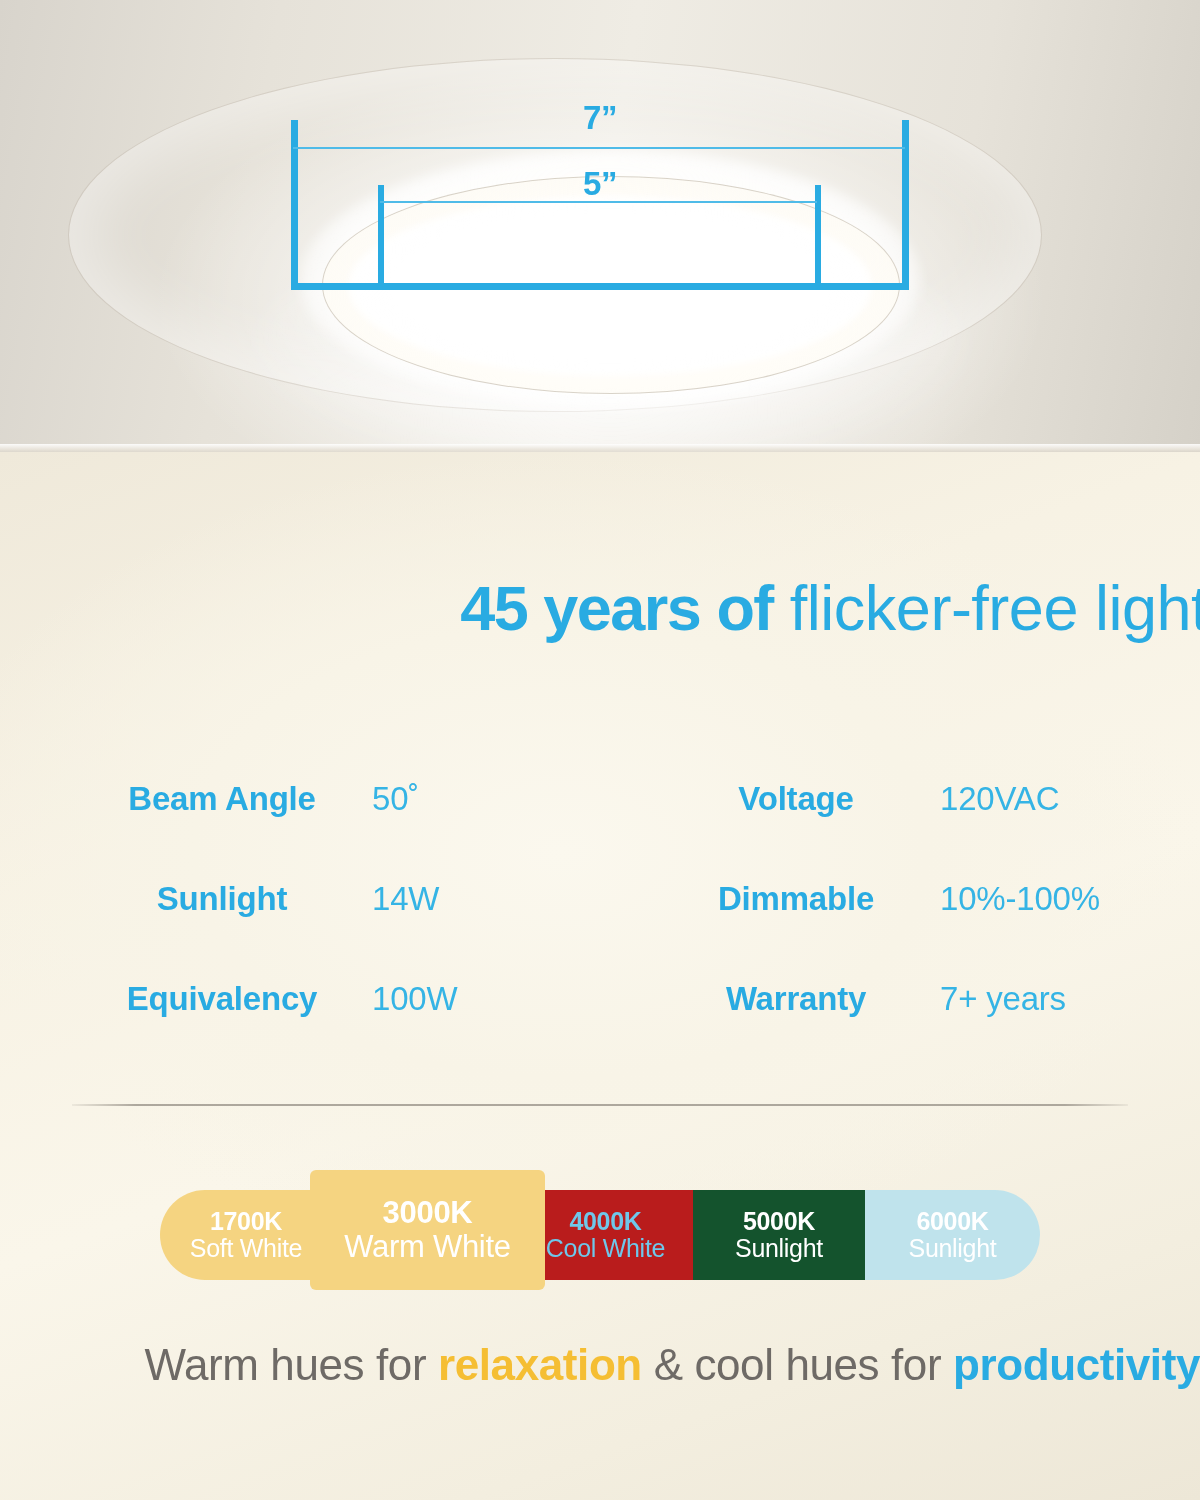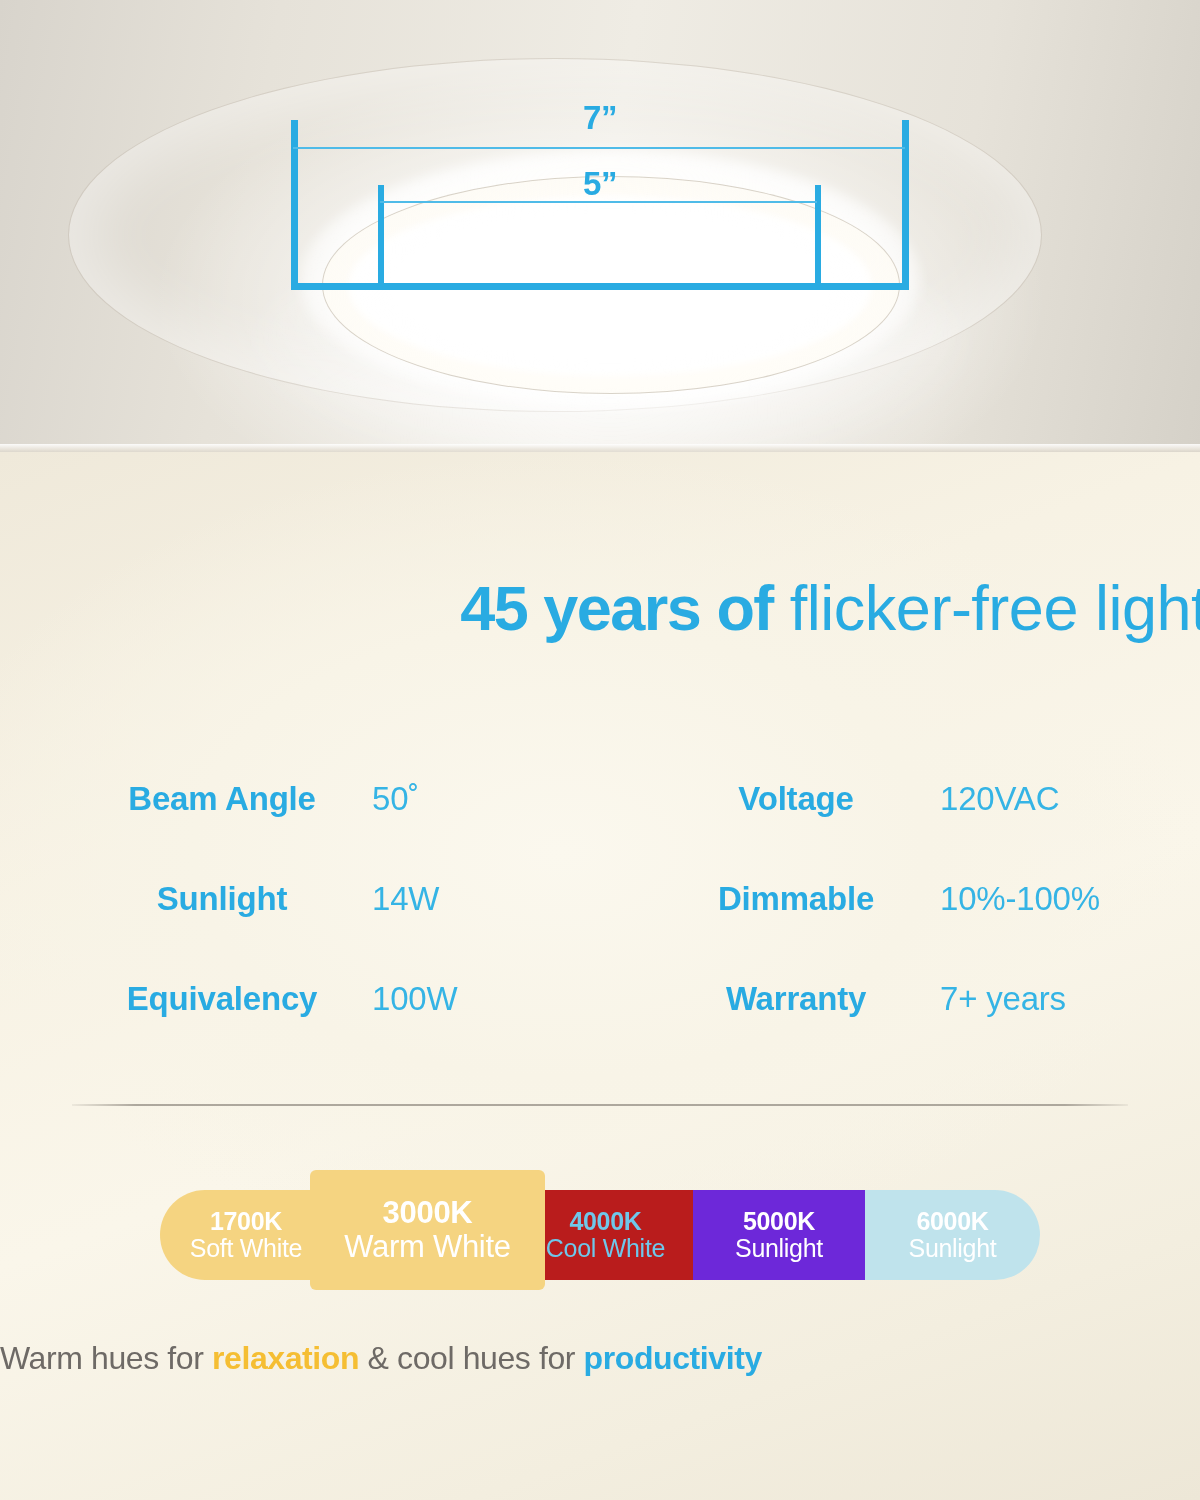--- a/index.html
+++ b/index.html
@@ -89,22 +89,22 @@
   .cct-n{font-size:25px;font-weight:normal;letter-spacing:-0.3px;}
 
   .cct-active{position:absolute;left:150px;top:-20px;width:235px;height:120px;
     background:#F5D481;border-radius:6px;
     display:flex;flex-direction:column;align-items:center;justify-content:center;
     line-height:1.1;}
   .cct-active .cct-ak{font-size:31px;font-weight:bold;color:#FFFFFF;letter-spacing:-0.3px;}
   .cct-active .cct-an{font-size:31px;font-weight:normal;color:#FFFFFF;letter-spacing:-0.3px;}
 
   
-  .caption{position:absolute;left:0;top:1340px;width:1200px;text-align:left;
-    font-size:32px;color:#6E6A66;font-weight:normal;white-space:nowrap;letter-spacing:-0.4px;}
+  .caption{position:absolute;left:0;top:1340px;width:1200px;text-align:right;
+    font-size:44px;color:#6E6A66;font-weight:normal;white-space:nowrap;letter-spacing:-0.4px;}
   .cap-warm{color:#F5BE33;font-weight:bold;}
   .cap-cool{color:#29ABE2;font-weight:bold;}
 </style>
 </head>
 <body>
 
 <div class="page">
 
   <div class="photo">
     <div class="halo-ring"></div>
@@ -181,21 +181,21 @@
           <span class="cct-n">Soft White</span>
         </div>
         <div class="cct-seg" style="background: rgb(245, 212, 129); color: rgb(255, 255, 255); width: 186px;">
           <span class="cct-k">3000K</span>
           <span class="cct-n">Warm White</span>
         </div>
         <div class="cct-seg" style="background: #b91c1c; color: rgb(111, 199, 234); width: 175px;">
           <span class="cct-k">4000K</span>
           <span class="cct-n">Cool White</span>
         </div>
-        <div class="cct-seg" style="background: #6d28d9; color: rgb(255, 255, 255); width: 172px;">
+        <div class="cct-seg" style="background: #14532d; color: rgb(255, 255, 255); width: 172px;">
           <span class="cct-k">5000K</span>
           <span class="cct-n">Sunlight</span>
         </div>
         <div class="cct-seg" style="background: rgb(191, 227, 236); color: rgb(255, 255, 255); width: 175px; text-align: right;">
           <span class="cct-k">6000K</span>
           <span class="cct-n">Sunlight</span>
         </div>
       </div>
     <div class="cct-active">
       <span class="cct-ak">3000K</span>

